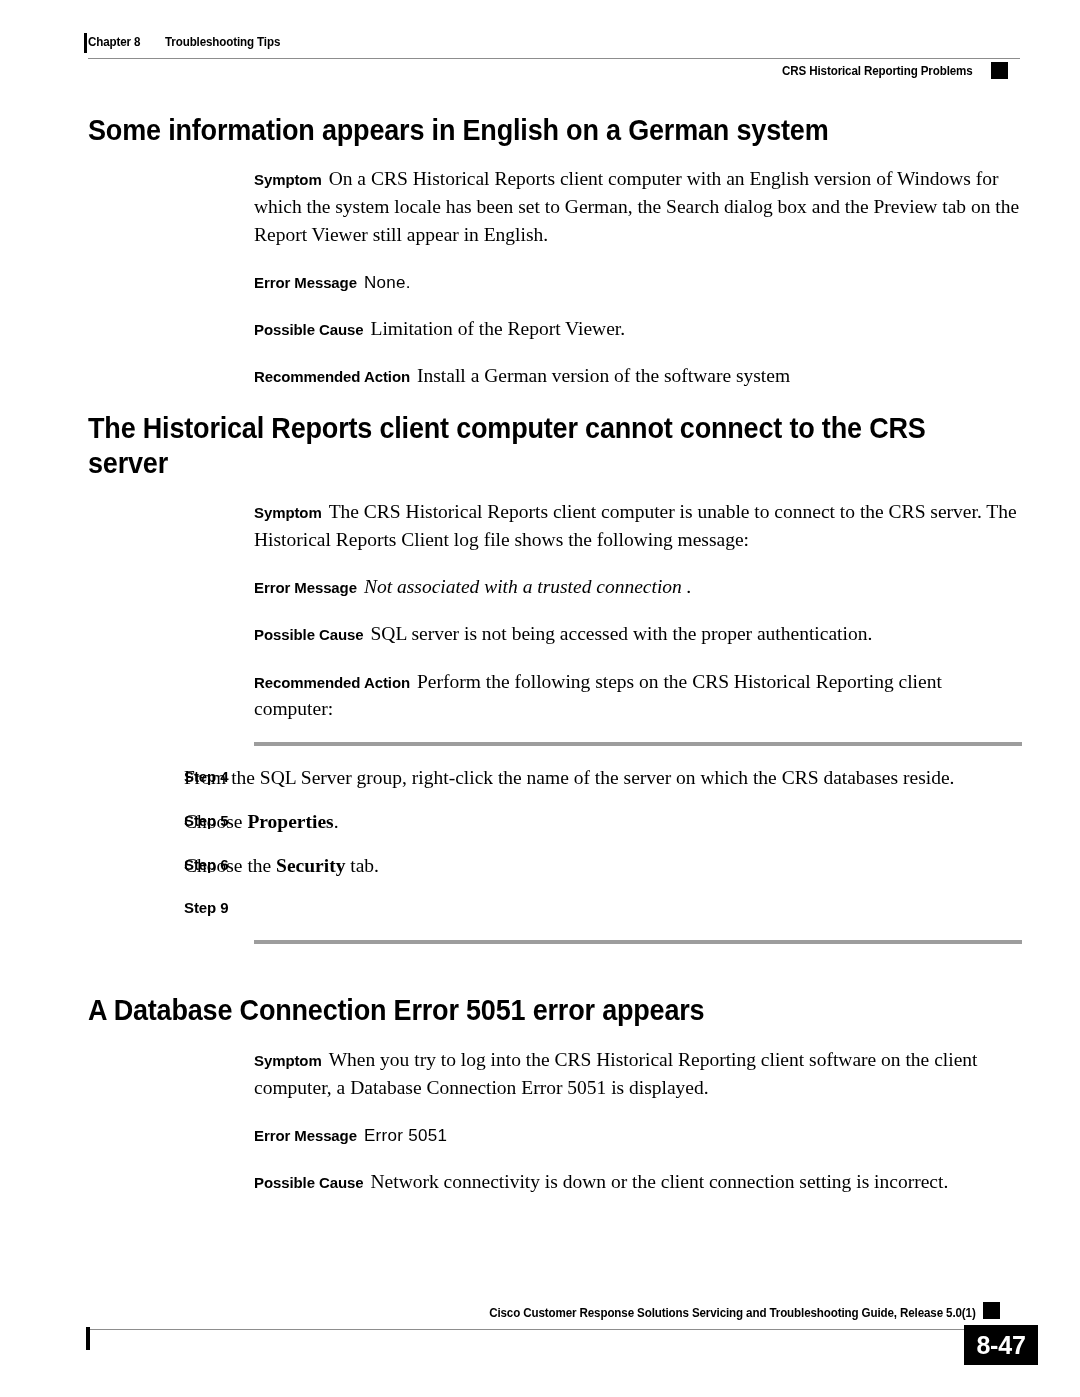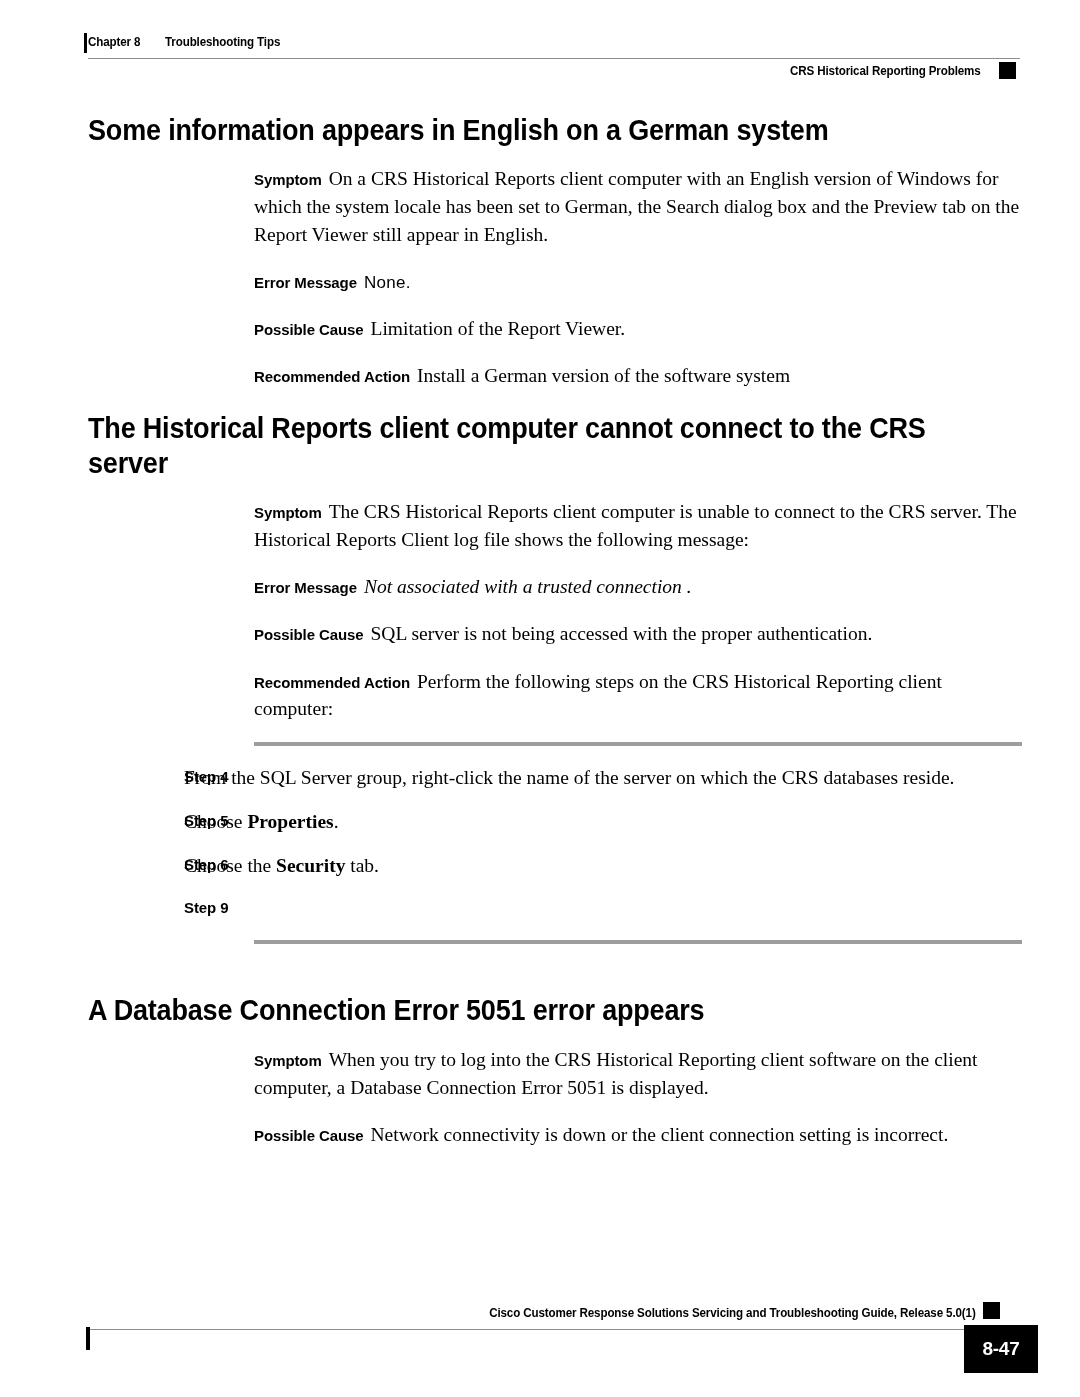--- a/index.html
+++ b/index.html
@@ -52,21 +52,21 @@
   .hdr-rule {
     position: absolute;
     left: 88px;
     right: 60px;
     top: 28px;
     height: 1px;
     background: #8d8d8d;
   }
   .hdr-right {
     position: absolute;
-    right: 64px;
+    right: 72px;
     top: 32px;
     display: flex;
     align-items: center;
     gap: 18px;
     white-space: nowrap;
   }
   .hdr-right .hdr-label { transform-origin: right center; }
   .hdr-square {
     width: 17px;
     height: 17px;
@@ -200,29 +200,29 @@
     top: 30px;
     width: 4px;
     height: 23px;
     background: #000;
   }
   .ftr-pagebox {
     position: absolute;
     right: 42px;
     top: 28px;
     min-width: 74px;
-    height: 48px;
+    height: 40px;
     background: #000;
     color: #fff;
     display: flex;
     align-items: center;
     justify-content: center;
     font-family: "Liberation Sans Narrow", "Liberation Sans", sans-serif;
     font-weight: bold;
-    font-size: 19px;
+    font-size: 25px;
     letter-spacing: -0.2px;
   }
 </style>
 </head>
 <body>
 
 <div class="page">
 
   <div class="hdr">
     <div class="hdr-tick-left"></div>
@@ -296,20 +296,23 @@
         </div>
       <div class="step-rule" style="margin-top:24px"></div>
     </div>
 
     <h1 class="sect" style="margin-top:48px">A Database Connection Error 5051 error appears</h1>
 
     <p class="para">
       <span class="lbl">Symptom</span><span class="gap"></span><span>When you try to log into the CRS Historical Reporting client software on the client computer, a Database Connection Error 5051 is displayed.</span>
     </p>
 
+    <p class="para">
+      <span class="lbl">Error Message</span><span class="gap"></span><span class="mono">Error 5051</span>
+    </p>
 
     <p class="para">
       <span class="lbl">Possible Cause</span><span class="gap"></span><span>Network connectivity is down or the client connection setting is incorrect.</span>
     </p>
 
   </div>
 
   <div class="ftr">
     <div class="ftr-text">Cisco Customer Response Solutions Servicing and Troubleshooting Guide, Release 5.0(1)</div>
     <div class="ftr-square"></div>

